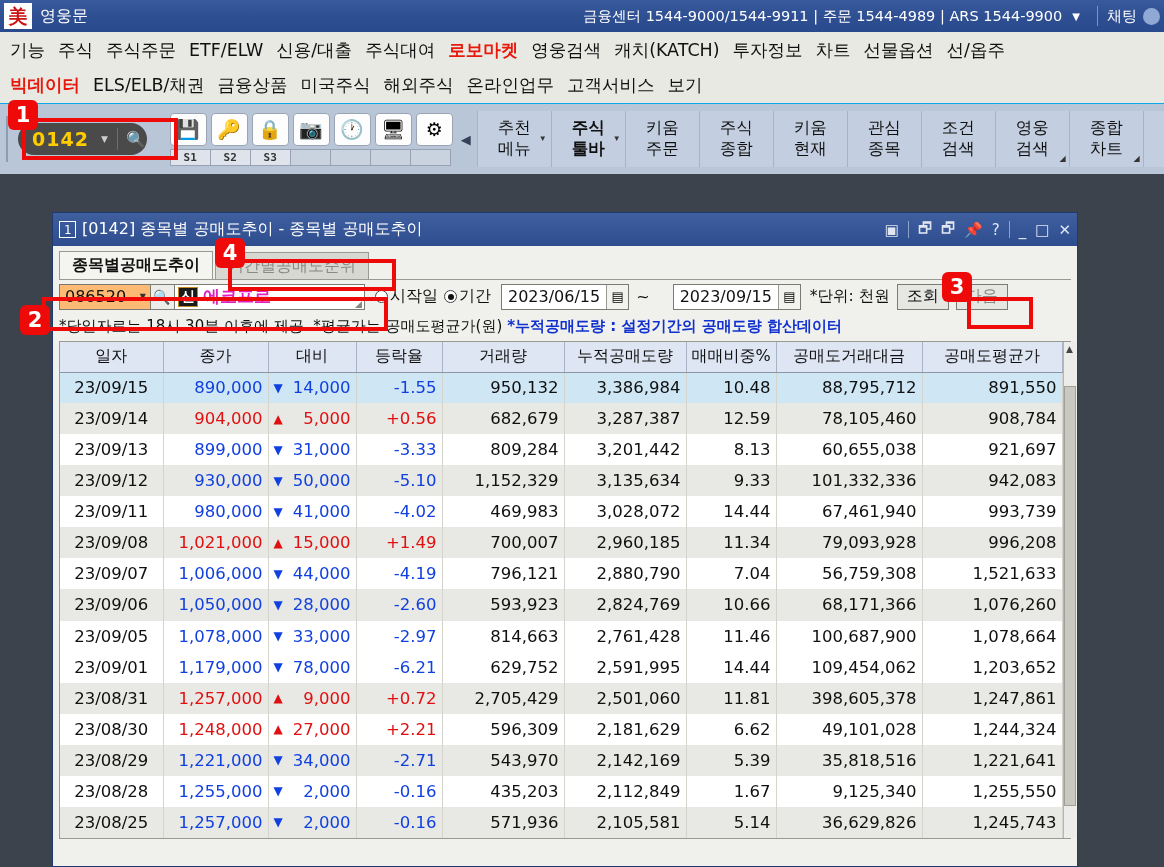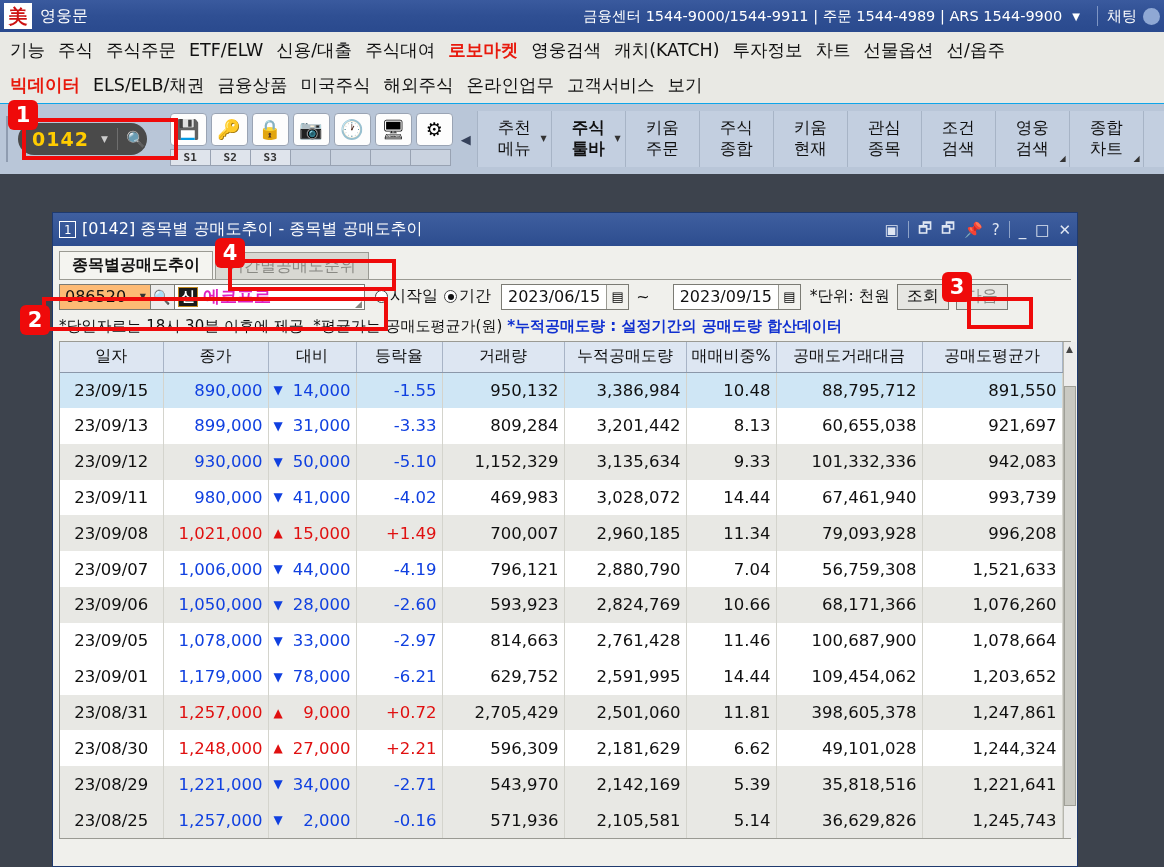--- a/index.html
+++ b/index.html
@@ -85,21 +85,21 @@
     font-family: "DejaVu Sans Mono", monospace;
   }
   .scell.empty { background: #c9d2df; }
   .collapse-arrow { font-size: 13px; color: #35415a; margin: 0 6px 0 8px; }
 
   .btngroup { display: flex; height: 56px; }
   .tbtn {
     min-width: 58px; padding: 0 20px; border-left: 1px solid #a7b4c6;
     border-right: 1px solid #a7b4c6; background: #c3cfe0;
     display: flex; flex-direction: column; align-items: center; justify-content: center;
-    position: relative; margin-right: -1px;
+    position: relative; margin-right: -1px; font-family: Liberation Serif, serif;
   }
   .tbtn span { font-size: 16.5px; color: #101010; line-height: 1.25; white-space: nowrap; }
   .tbtn .dd { position: absolute; right: 4px; top: 50%; transform: translateY(-50%); font-size: 8px; color: #333; }
   .tbtn .corner { position: absolute; right: 3px; bottom: 3px; font-size: 8px; color: #333; }
 
   
   .desktop {
     position: absolute; left: 0; top: 174px; width: 1164px; height: 693px;
     background: #3d434d;
   }
@@ -464,20 +464,31 @@
                   <td class="date">23/09/15</td>
                   <td class="down">890,000</td>
                   <td class="diffcell down"><span class="arrow d">▼</span>14,000</td>
                   <td class="down">-1.55</td>
                   <td>950,132</td>
                   <td>3,386,984</td>
                   <td>10.48</td>
                   <td>88,795,712</td>
                   <td>891,550</td>
                 </tr>
+                <tr class="odd">
+                  <td class="date">23/09/14</td>
+                  <td class="up">904,000</td>
+                  <td class="diffcell up"><span class="arrow u">▲</span>5,000</td>
+                  <td class="up">+0.56</td>
+                  <td>682,679</td>
+                  <td>3,287,387</td>
+                  <td>12.59</td>
+                  <td>78,105,460</td>
+                  <td>908,784</td>
+                </tr>
                 <tr class="even">
                   <td class="date">23/09/13</td>
                   <td class="down">899,000</td>
                   <td class="diffcell down"><span class="arrow d">▼</span>31,000</td>
                   <td class="down">-3.33</td>
                   <td>809,284</td>
                   <td>3,201,442</td>
                   <td>8.13</td>
                   <td>60,655,038</td>
                   <td>921,697</td>
@@ -585,20 +596,31 @@
                   <td class="date">23/08/29</td>
                   <td class="down">1,221,000</td>
                   <td class="diffcell down"><span class="arrow d">▼</span>34,000</td>
                   <td class="down">-2.71</td>
                   <td>543,970</td>
                   <td>2,142,169</td>
                   <td>5.39</td>
                   <td>35,818,516</td>
                   <td>1,221,641</td>
                 </tr>
+                <tr class="even">
+                  <td class="date">23/08/28</td>
+                  <td class="down">1,255,000</td>
+                  <td class="diffcell down"><span class="arrow d">▼</span>2,000</td>
+                  <td class="down">-0.16</td>
+                  <td>435,203</td>
+                  <td>2,112,849</td>
+                  <td>1.67</td>
+                  <td>9,125,340</td>
+                  <td>1,255,550</td>
+                </tr>
                 <tr class="odd">
                   <td class="date">23/08/25</td>
                   <td class="down">1,257,000</td>
                   <td class="diffcell down"><span class="arrow d">▼</span>2,000</td>
                   <td class="down">-0.16</td>
                   <td>571,936</td>
                   <td>2,105,581</td>
                   <td>5.14</td>
                   <td>36,629,826</td>
                   <td>1,245,743</td>

